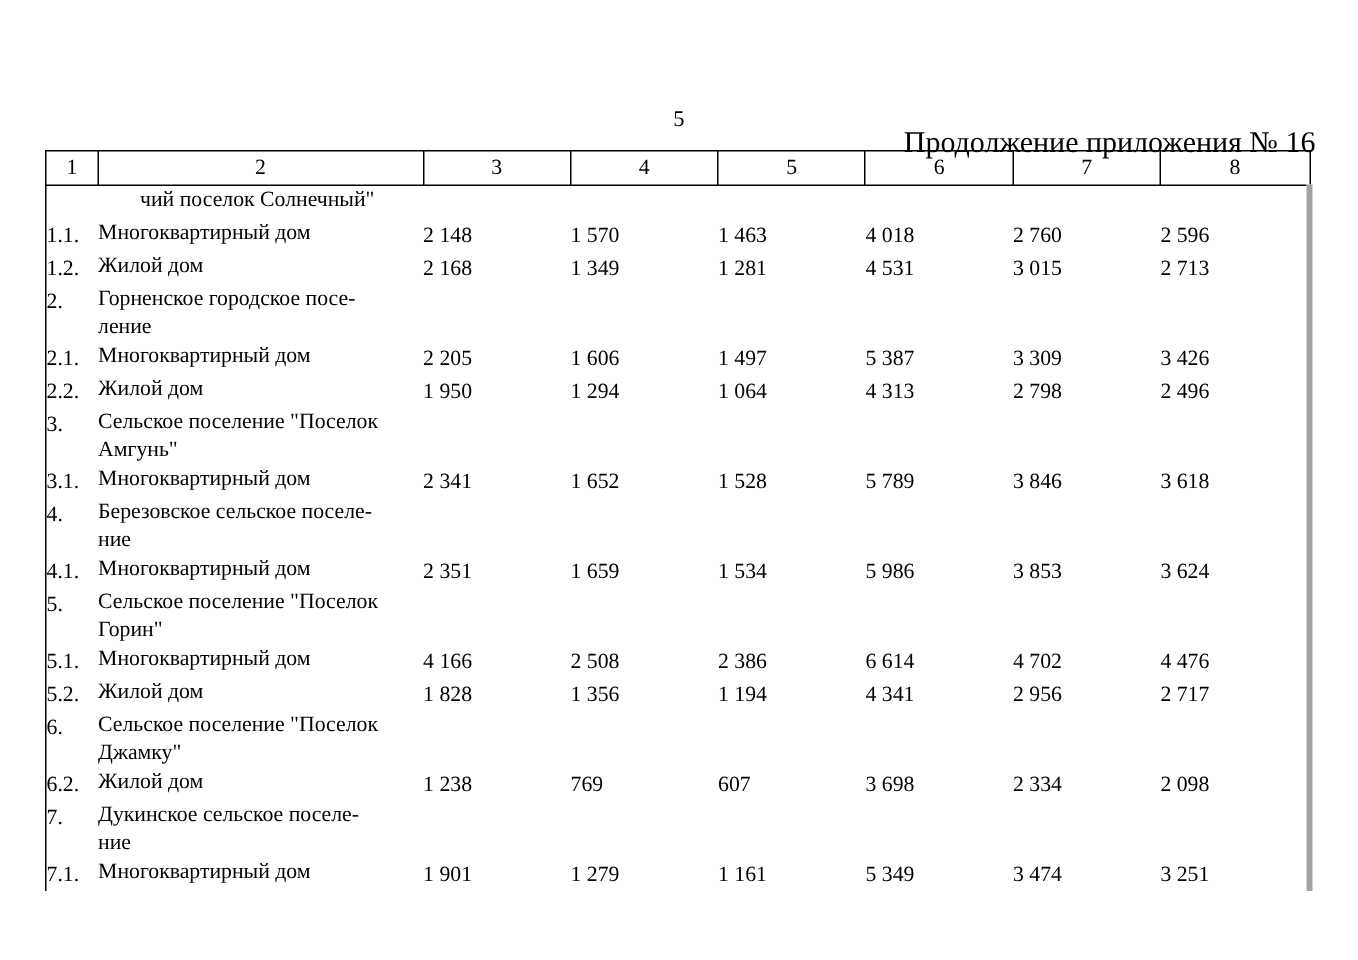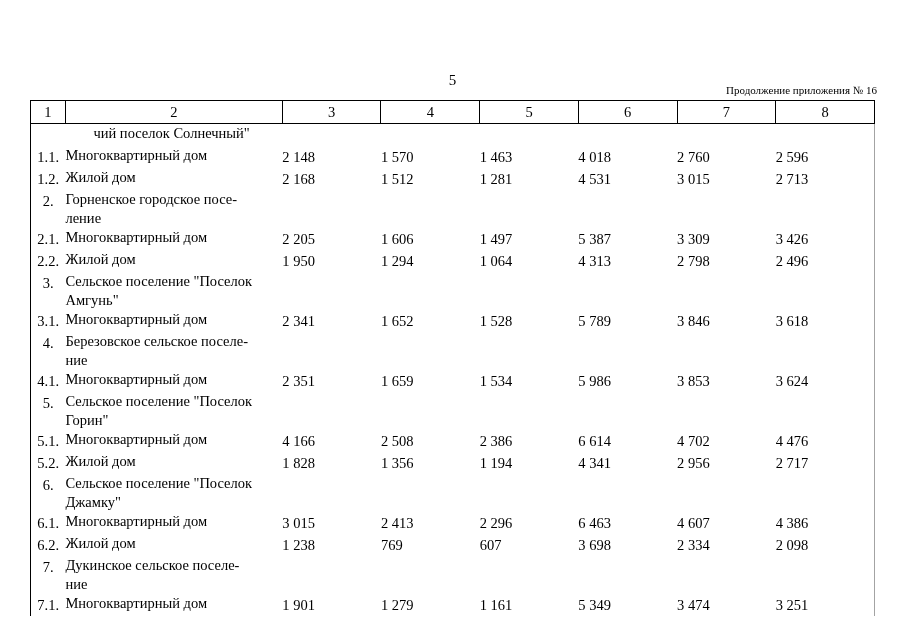--- a/index.html
+++ b/index.html
@@ -26,21 +26,21 @@
     top: 72px;
     left: 0;
     width: 905px;
     text-align: center;
     font-size: 15px;
   }
   .continuation {
     position: absolute;
     top: 84px;
     right: 28px;
-    font-size: 11px;
+    font-size: 20px;
     font-family: "Liberation Serif", serif;
   }
   table.doc-table {
     position: absolute;
     top: 100px;
     left: 30px;
     width: 845px;
     border-collapse: collapse;
     font-size: 14.5px;
   }
@@ -64,25 +64,25 @@
     border-bottom: none;
     border-left: none;
     border-right: none;
     height: 22px;
     line-height: 22px;
   }
   table.doc-table tbody tr td:first-child {
     border-left: 1px solid #000000;
   }
   table.doc-table tbody tr td:last-child {
-    border-right: 1px solid #a3a3a3;
+    border-right: 4px solid #a3a3a3;
   }
   tbody .c-num {
     width: 32px;
-    text-align: center;
+    text-align: left;
     padding-right: 4px;
     white-space: nowrap;
     font-family: Liberation Serif, serif;
   }
   tbody .c-name {
     width: 216px;
     padding-left: 6px;
     white-space: nowrap;
   }
   tbody .c-val {
@@ -152,21 +152,21 @@
           <td class="c-val">4 018</td>
           <td class="c-val">2 760</td>
           <td class="c-val">2 596</td>
         </tr>
         <tr>
           <td class="c-num">1.2.</td>
           <td class="c-name">
             <span class="wrapline">Жилой дом</span>
           </td>
           <td class="c-val">2 168</td>
-          <td class="c-val">1 512</td>
+          <td class="c-val">1 349</td>
           <td class="c-val">1 281</td>
           <td class="c-val">4 531</td>
           <td class="c-val">3 015</td>
           <td class="c-val">2 713</td>
         </tr>
         <tr class="row-two-line">
           <td class="c-num">2.</td>
           <td class="c-name">
             <span class="wrapline">Горненское городское посе-</span>
             <span class="wrapline">ление</span>
@@ -296,32 +296,20 @@
             <span class="wrapline">Джамку"</span>
           </td>
           <td class="c-val"></td>
           <td class="c-val"></td>
           <td class="c-val"></td>
           <td class="c-val"></td>
           <td class="c-val"></td>
           <td class="c-val"></td>
         </tr>
         <tr>
-          <td class="c-num">6.1.</td>
-          <td class="c-name">
-            <span class="wrapline">Многоквартирный дом</span>
-          </td>
-          <td class="c-val">3 015</td>
-          <td class="c-val">2 413</td>
-          <td class="c-val">2 296</td>
-          <td class="c-val">6 463</td>
-          <td class="c-val">4 607</td>
-          <td class="c-val">4 386</td>
-        </tr>
-        <tr>
           <td class="c-num">6.2.</td>
           <td class="c-name">
             <span class="wrapline">Жилой дом</span>
           </td>
           <td class="c-val">1 238</td>
           <td class="c-val">769</td>
           <td class="c-val">607</td>
           <td class="c-val">3 698</td>
           <td class="c-val">2 334</td>
           <td class="c-val">2 098</td>

